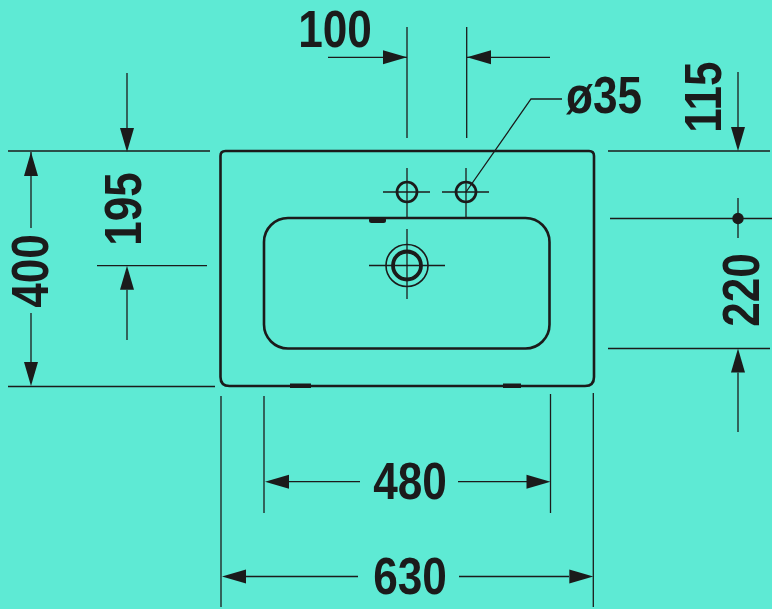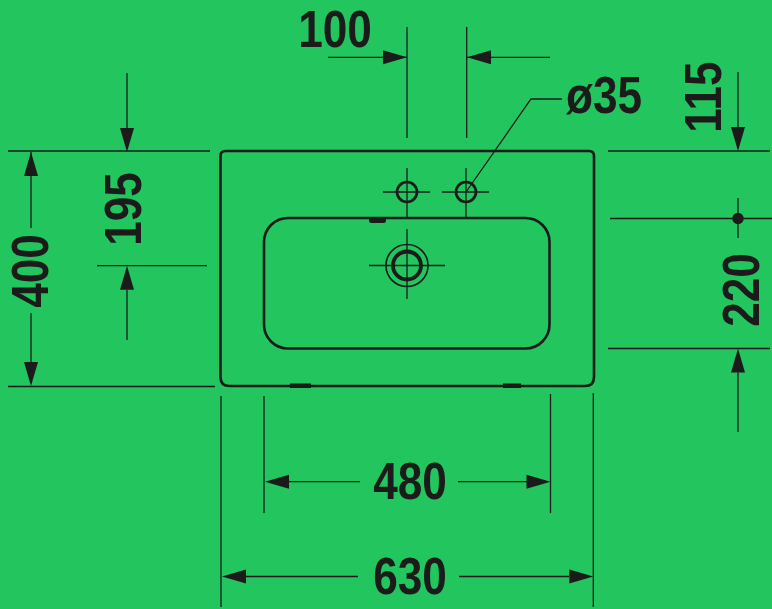--- a/index.html
+++ b/index.html
@@ -1,19 +1,19 @@
 <!DOCTYPE html>
 <html><head>
 <meta charset="utf-8">
 <style>
   html,body { margin:0; padding:0; background:#ffffff; }
   .sheet {
     position:relative;
     width:772px; height:609px;
-    background:#22c55e;
+    background:#5eead4;
     overflow:hidden;
   }
   svg { display:block; }
   .thick  { stroke:#1b1b1b; stroke-width:2.6; fill:none; }
   .mid    { stroke:#1b1b1b; stroke-width:1.6; fill:none; }
   .thin   { stroke:#1b1b1b; stroke-width:1.3; fill:none; }
   .holestroke { stroke:#1b1b1b; stroke-width:2.7; fill:none; }
   .drain-inner-stroke { stroke:#1b1b1b; stroke-width:3.8; fill:none; }
   .solid  { fill:#1b1b1b; stroke:none; }
   .dimtext {

